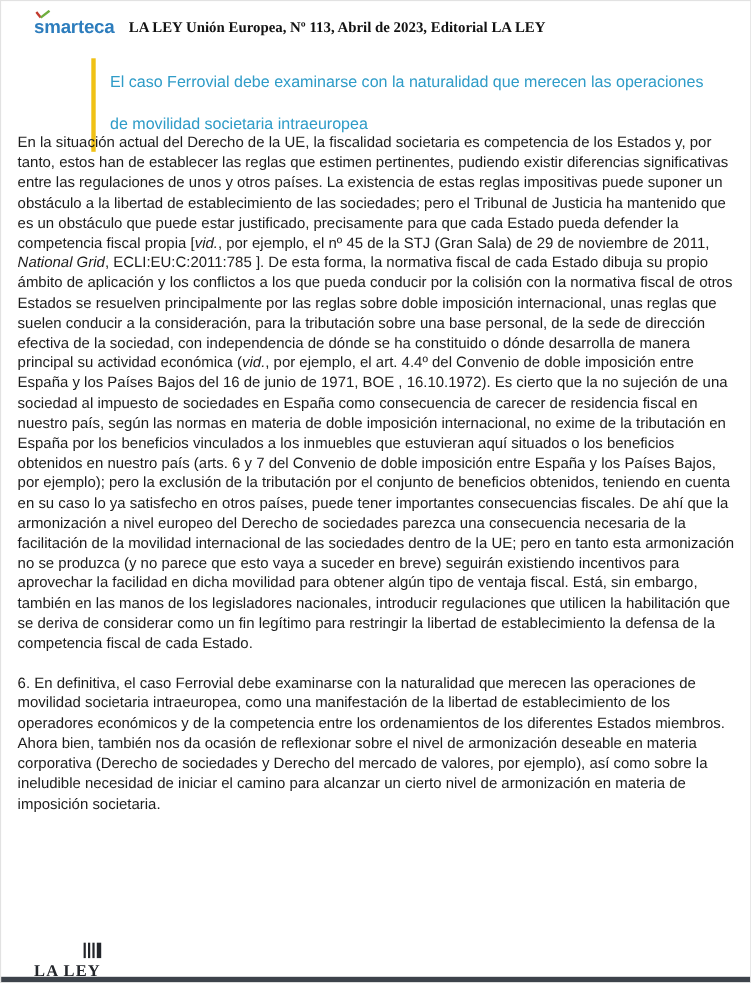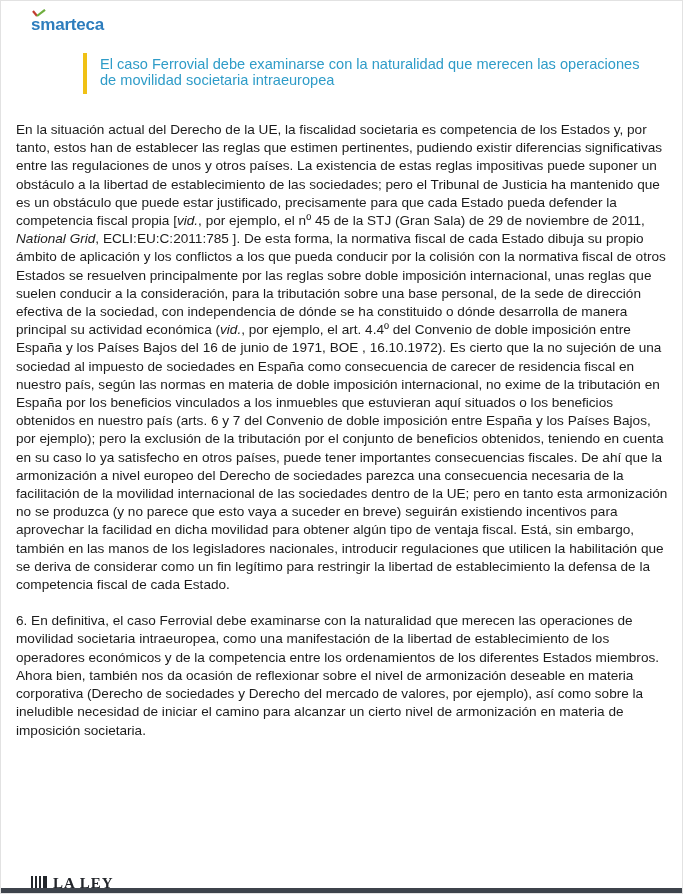--- a/index.html
+++ b/index.html
@@ -43,36 +43,37 @@
   }
   
   .title-block{
     position:absolute;top:52px;left:82px;
     border-left:4px solid var(--accent-bar);
     padding:3px 0 6px 13px;
     max-width:580px;
   }
   .title-text{
     color:var(--title-text);
-    font-size:14.6px;line-height:16px;font-weight:normal;
+    font-size:14.6px;line-height:38px;font-weight:normal;
     max-width:555px;
   }
   
   .article-body{
     position:absolute;top:120px;left:15px;width:655px;
     color:var(--body-text);
     font-size:13.6px;line-height:18.2px;
   }
   .body-para{margin:0 0 18px 0;}
   .body-para i{font-style:italic;}
   
   .footer-logo{
     position:absolute;left:30px;bottom:3px;z-index:1;
     display:flex;align-items:flex-end;gap:6px;
     color:#23262b;
+    flex-direction:column;
   }
   .laley-bars{display:flex;gap:2px;align-items:flex-end;height:14px;}
   .laley-bars span{display:block;width:2px;height:14px;background:#23262b;}
   .laley-bars span:nth-child(4){width:4px;}
   .footer-logo-text{
     font-family:"Liberation Serif",serif;
     font-size:15px;font-weight:bold;letter-spacing:1px;line-height:13px;
   }
   .bottom-bar{
     position:absolute;left:0;right:0;bottom:0;height:5px;
@@ -85,20 +86,21 @@
 <div class="page">
 
   <div class="header">
     <span class="brand">
       <svg class="check-icon" width="15" height="9" viewBox="0 0 15 9">
         <polyline points="1,2 5,7" fill="none" stroke="#c23b2e" stroke-width="2.2"></polyline>
         <polyline points="5,7 13,0.8" fill="none" stroke="#6fae3e" stroke-width="2.2"></polyline>
       </svg>
       <span>smarteca</span>
     </span>
+    <span class="publication">LA LEY Unión Europea, Nº 113, Abril de 2023, Editorial LA LEY</span>
   </div>
 
   <div class="title-block">
     <div class="title-text">El caso Ferrovial debe examinarse con la naturalidad que merecen las operaciones de movilidad societaria intraeuropea</div>
   </div>
 
   <div class="article-body">
       <p class="body-para"><span>En la situación actual del Derecho de la UE, la fiscalidad societaria es competencia de los Estados y, por tanto, estos han de establecer las reglas que estimen pertinentes, pudiendo existir diferencias significativas entre las regulaciones de unos y otros países. La existencia de estas reglas impositivas puede suponer un obstáculo a la libertad de establecimiento de las sociedades; pero el Tribunal de Justicia ha mantenido que es un obstáculo que puede estar justificado, precisamente para que cada Estado pueda defender la competencia fiscal propia [</span><i>vid.</i><span>, por ejemplo, el nº 45 de la STJ (Gran Sala) de 29 de noviembre de 2011, </span><i>National Grid</i><span>, ECLI:EU:C:2011:785 ]. De esta forma, la normativa fiscal de cada Estado dibuja su propio ámbito de aplicación y los conflictos a los que pueda conducir por la colisión con la normativa fiscal de otros Estados se resuelven principalmente por las reglas sobre doble imposición internacional, unas reglas que suelen conducir a la consideración, para la tributación sobre una base personal, de la sede de dirección efectiva de la sociedad, con independencia de dónde se ha constituido o dónde desarrolla de manera principal su actividad económica (</span><i>vid.</i><span>, por ejemplo, el art. 4.4º del Convenio de doble imposición entre España y los Países Bajos del 16 de junio de 1971, BOE , 16.10.1972). Es cierto que la no sujeción de una sociedad al impuesto de sociedades en España como consecuencia de carecer de residencia fiscal en nuestro país, según las normas en materia de doble imposición internacional, no exime de la tributación en España por los beneficios vinculados a los inmuebles que estuvieran aquí situados o los beneficios obtenidos en nuestro país (arts. 6 y 7 del Convenio de doble imposición entre España y los Países Bajos, por ejemplo); pero la exclusión de la tributación por el conjunto de beneficios obtenidos, teniendo en cuenta en su caso lo ya satisfecho en otros países, puede tener importantes consecuencias fiscales. De ahí que la armonización a nivel europeo del Derecho de sociedades parezca una consecuencia necesaria de la facilitación de la movilidad internacional de las sociedades dentro de la UE; pero en tanto esta armonización no se produzca (y no parece que esto vaya a suceder en breve) seguirán existiendo incentivos para aprovechar la facilidad en dicha movilidad para obtener algún tipo de ventaja fiscal. Está, sin embargo, también en las manos de los legisladores nacionales, introducir regulaciones que utilicen la habilitación que se deriva de considerar como un fin legítimo para restringir la libertad de establecimiento la defensa de la competencia fiscal de cada Estado.</span></p>
       <p class="body-para"><span>6. En definitiva, el caso Ferrovial debe examinarse con la naturalidad que merecen las operaciones de movilidad societaria intraeuropea, como una manifestación de la libertad de establecimiento de los operadores económicos y de la competencia entre los ordenamientos de los diferentes Estados miembros. Ahora bien, también nos da ocasión de reflexionar sobre el nivel de armonización deseable en materia corporativa (Derecho de sociedades y Derecho del mercado de valores, por ejemplo), así como sobre la ineludible necesidad de iniciar el camino para alcanzar un cierto nivel de armonización en materia de imposición societaria.</span></p>
     </div>

